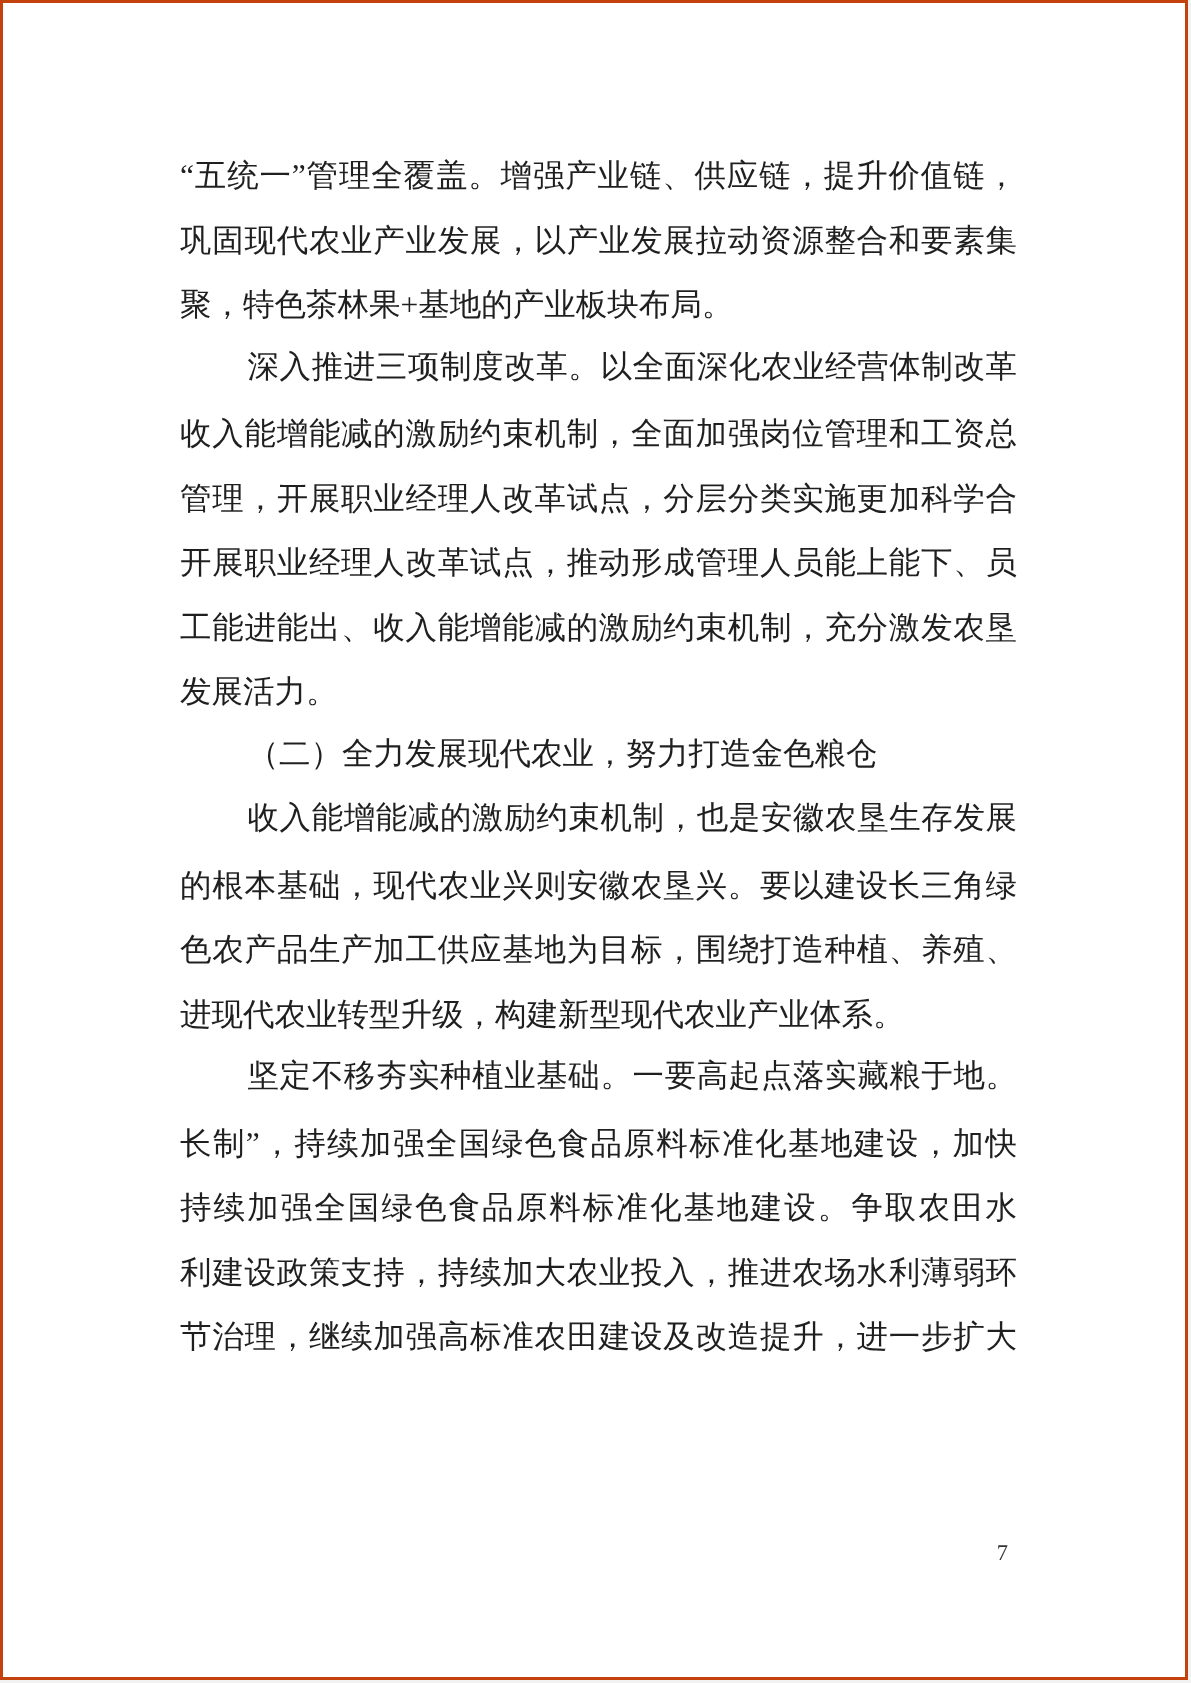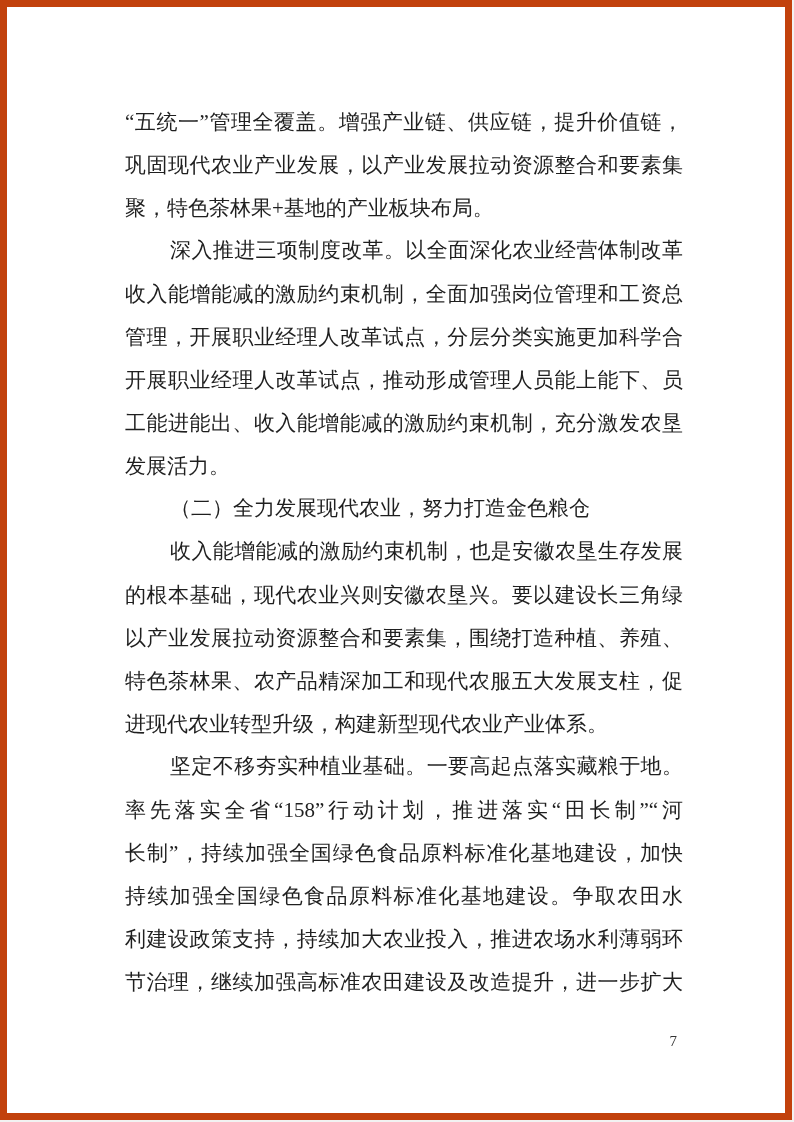--- a/index.html
+++ b/index.html
@@ -10,21 +10,21 @@
     width: 794px;
     height: 1122px;
     background: #f2f2f2;
     font-family: "Liberation Serif", "DejaVu Serif", serif;
   }
   .page {
     position: relative;
     width: 792px;
     height: 1120px;
     background: #ffffff;
-    border: 7px solid #c2410c;
+    border: 2px solid #c2410c;
     box-sizing: border-box;
     overflow: hidden;
   }
   .doc {
     position: absolute;
     left: 118px;
     top: 94px;
     width: 558px;
     color: #1f1f1f;
   }
@@ -79,28 +79,26 @@
       <div class="line end">发展活力。</div>
     </div>
 
     <div>
       <div class="line indent end">（二）全力发展现代农业，努力打造金色粮仓</div>
     </div>
 
     <div>
       <div class="line indent">收入能增能减的激励约束机制，也是安徽农垦生存发展</div>
       <div class="line">的根本基础，现代农业兴则安徽农垦兴。要以建设长三角绿</div>
-      <div class="line">以产业发展拉动资源整合和要素集，围绕打造种植、养殖、</div>
-      <div class="line">特色茶林果、农产品精深加工和现代农服五大发展支柱，促</div>
+      <div class="line">色农产品生产加工供应基地为目标，围绕打造种植、养殖、</div>
       <div class="line end">进现代农业转型升级，构建新型现代农业产业体系。</div>
     </div>
 
     <div>
       <div class="line indent">坚定不移夯实种植业基础。一要高起点落实藏粮于地。</div>
-      <div class="line">率先落实全省“158”行动计划，推进落实“田长制”“河</div>
       <div class="line">长制”，持续加强全国绿色食品原料标准化基地建设，加快</div>
       <div class="line">持续加强全国绿色食品原料标准化基地建设。争取农田水</div>
       <div class="line">利建设政策支持，持续加大农业投入，推进农场水利薄弱环</div>
       <div class="line">节治理，继续加强高标准农田建设及改造提升，进一步扩大</div>
     </div>
 
   </div>
 
   <div class="pagenum">7</div>
 

